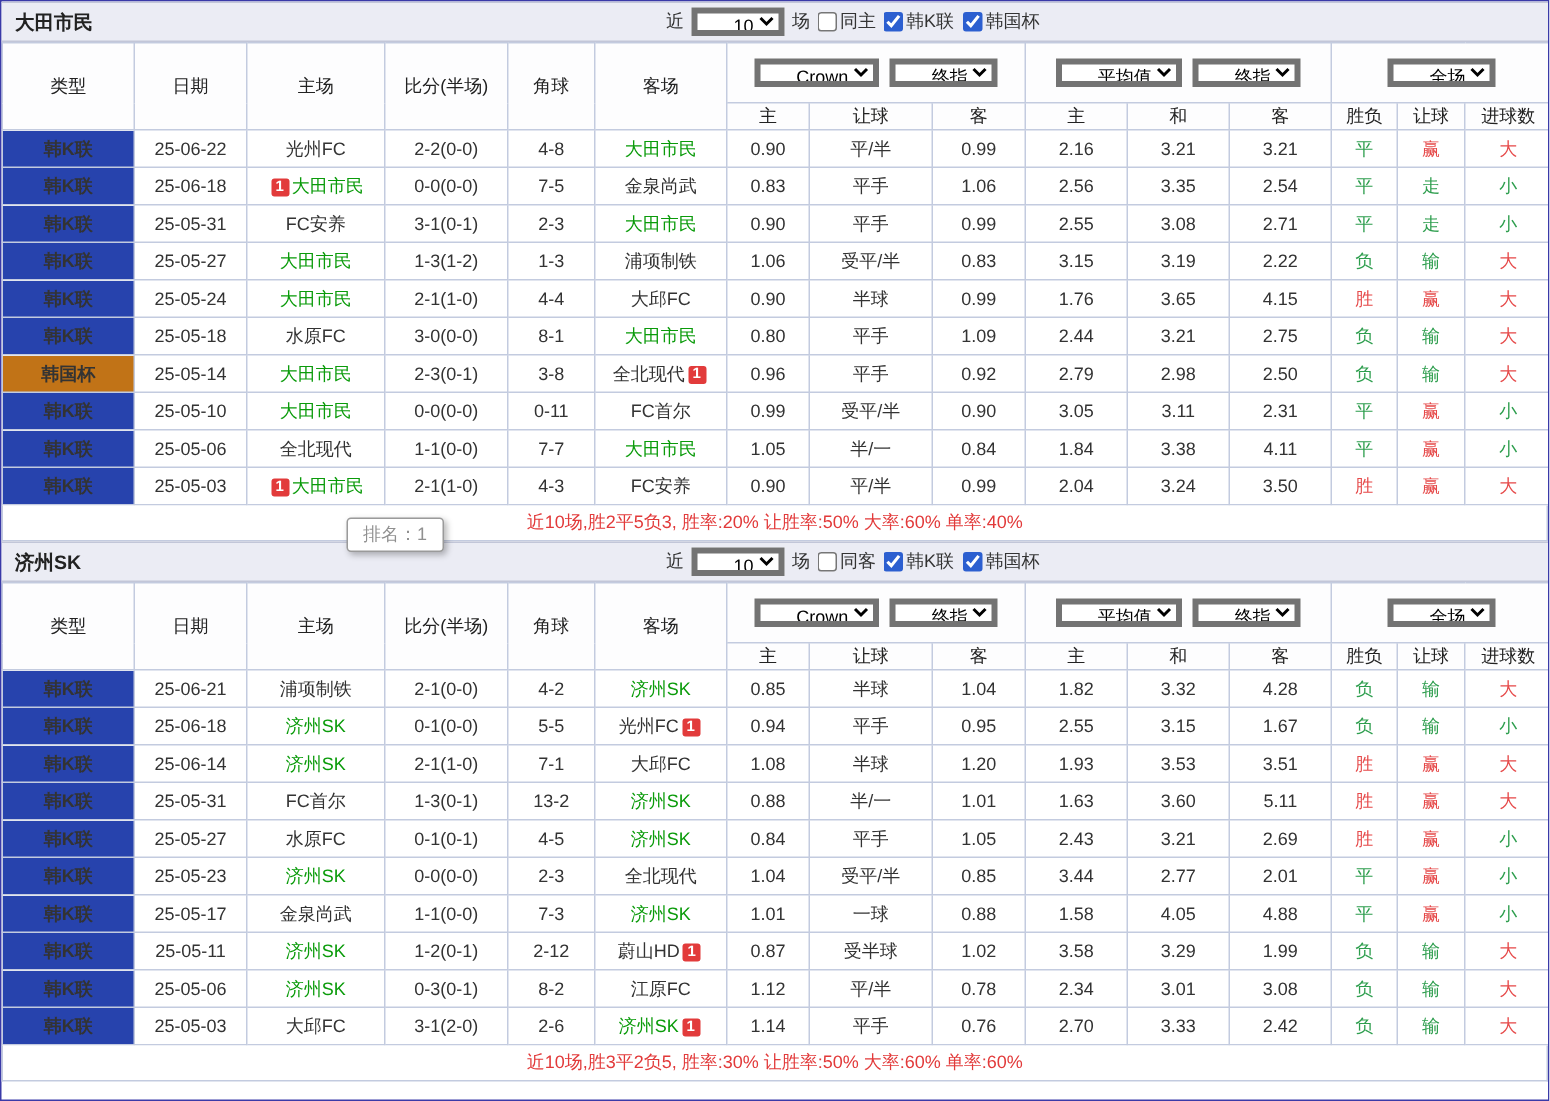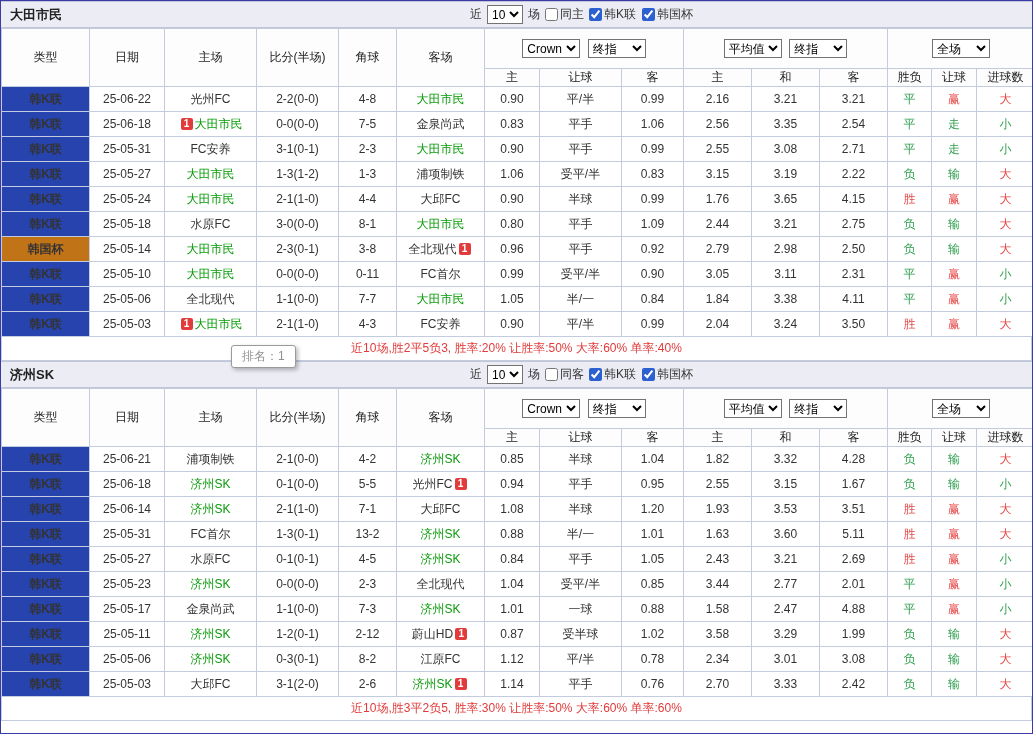--- a/index.html
+++ b/index.html
@@ -14,21 +14,21 @@
   .tb-radio input { accent-color:#2f7fe0; width:13px; height:13px; }
   .tb-buttons { position:absolute; right:6px; top:4px; display:flex; gap:5px; }
   .tb-btn { width:24px; height:22px; border:none; border-radius:3px; color:#fff; font-size:14px; line-height:20px; text-align:center; padding:0; cursor:pointer; font-weight:bold; }
   .tb-btn.up, .tb-btn.down { background:#4d7fd0; }
   .tb-btn.close { background:#41aede; margin-left:6px; }
 
   
   .sec-head { height:27px; background:#ebecf4; border-top:1px solid #c2c6d8; border-bottom:1px solid #c2c6d8; display:flex; align-items:center; padding:0 9px; }
   .sec-title { font-weight:bold; font-size:13px; color:#222; }
   .filters { margin-left:auto; margin-right:330px; display:flex; align-items:center; gap:5px; font-size:12px; color:#333; }
-  .filters select, .grid select { font-family:inherit; font-size:12px; height:19px; border:1px solid #737373; background:#fff; }
+  .filters select, .grid select { font-family:inherit; font-size:12px; height:19px; border:4px solid #737373; background:#fff;padding-left:20px; }
   .chk { display:inline-flex; align-items:center; gap:2px; cursor:pointer; }
   .chk input { accent-color:#2c5fd0; width:13px; height:13px; }
   .league-filters { display:inline-flex; gap:6px; }
 
   
   .grid { border-collapse:collapse; table-layout:fixed; width:1033px; font-size:12px; }
   .grid th, .grid td { border:1px solid #c3cbdf; text-align:center; padding:0 2px; white-space:nowrap; overflow:hidden; }
   .grid thead th { background:#fdfdfe; font-weight:normal; color:#222; }
   .h1 th { height:23px; }
   .h2 th { height:18px; }
@@ -480,21 +480,21 @@
               <td class="league k">韩K联</td>
               <td class="date">25-05-17</td>
               <td class="team"><span>金泉尚武</span></td>
               <td class="score">1-1(0-0)</td>
               <td class="corner">7-3</td>
               <td class="team"><span class="focal">济州SK</span></td>
               <td class="num">1.01</td>
               <td class="hcap">一球</td>
               <td class="num">0.88</td>
               <td class="num">1.58</td>
-              <td class="num">2.47</td>
+              <td class="num">4.05</td>
               <td class="num">4.88</td>
               <td class="res" style="color: rgb(46, 158, 78);">平</td>
               <td class="res" style="color: rgb(230, 74, 74);">赢</td>
               <td class="res" style="color: rgb(46, 158, 78);">小</td>
             </tr>
             <tr class="row">
               <td class="league k">韩K联</td>
               <td class="date">25-05-11</td>
               <td class="team"><span class="focal">济州SK</span></td>
               <td class="score">1-2(0-1)</td>

